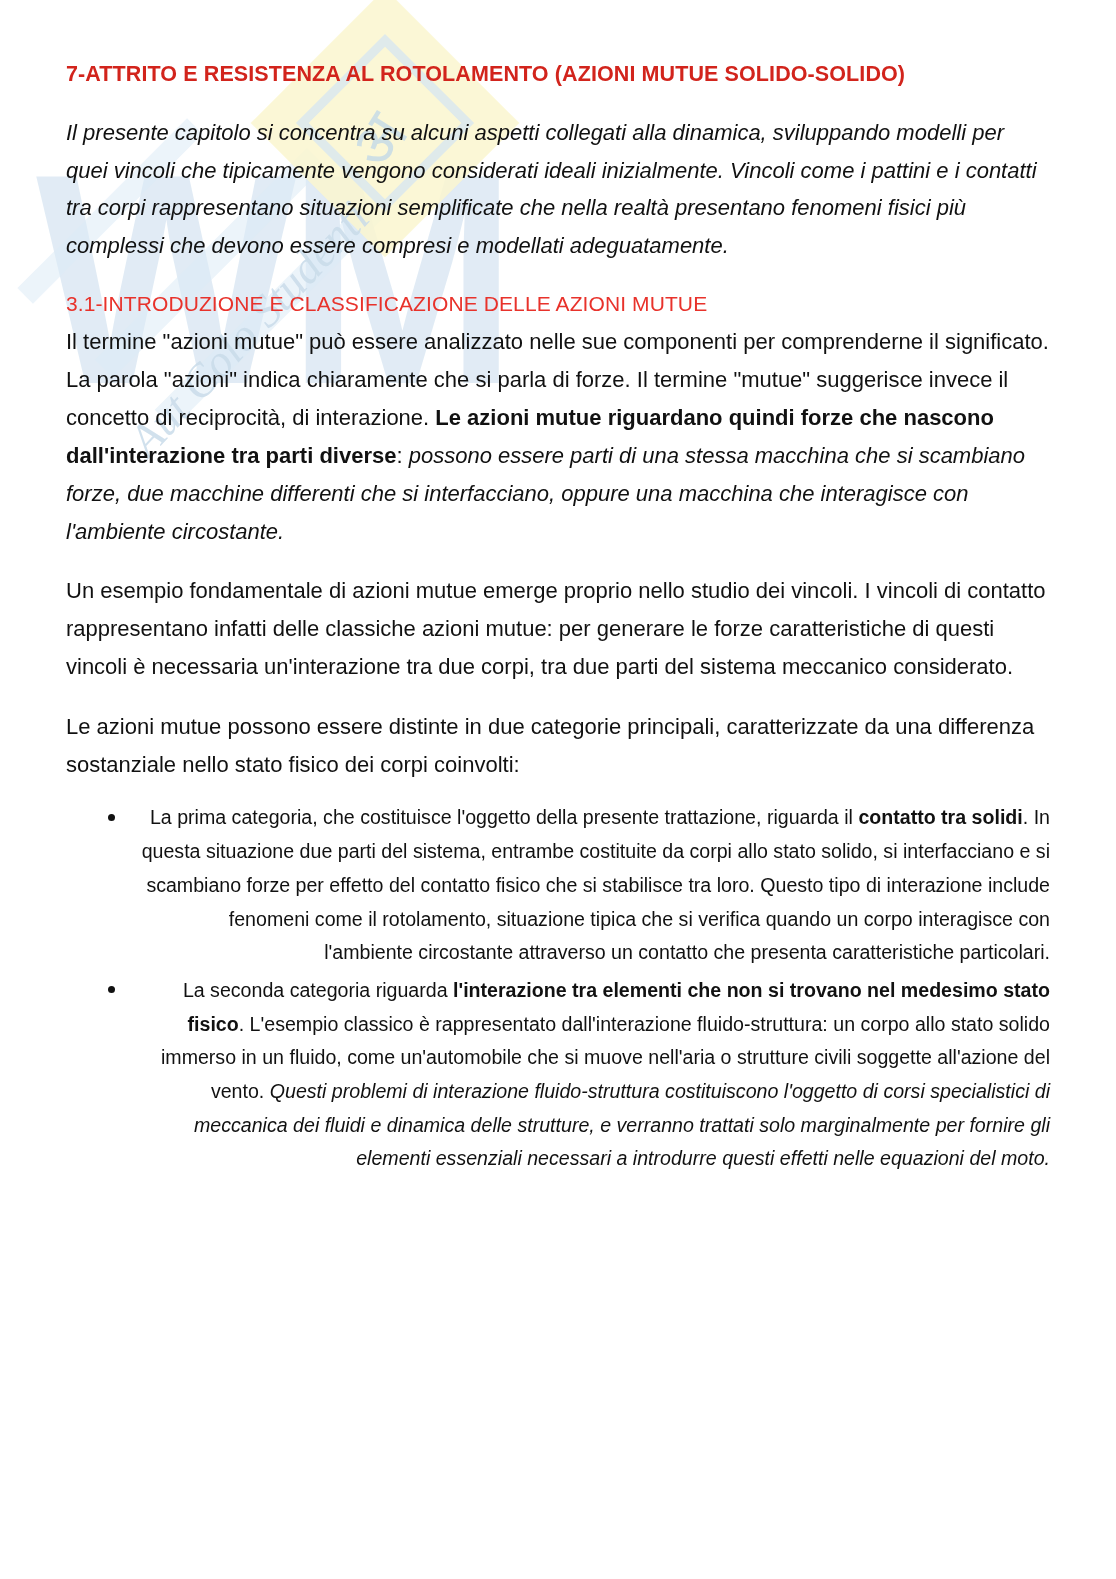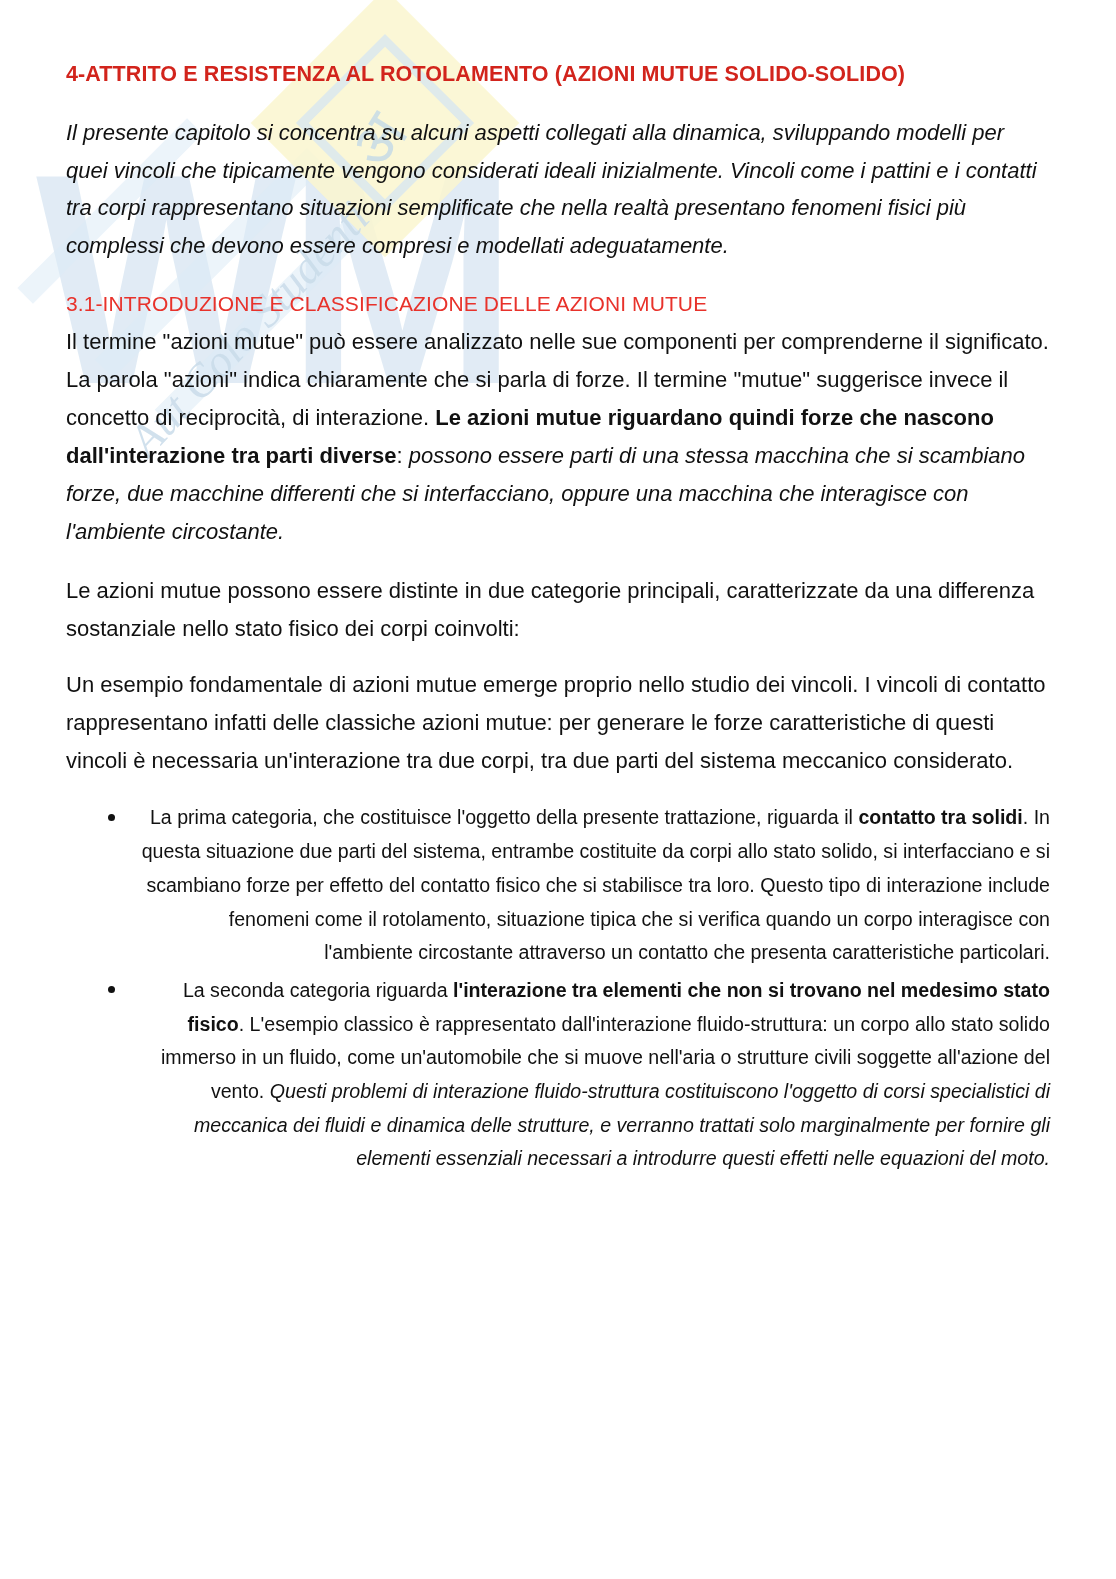--- a/index.html
+++ b/index.html
@@ -179,31 +179,31 @@
     <div class="wm-stripe s1"></div>
     <div class="wm-stripe s2"></div>
     <div class="wm-diamond"></div>
     <div class="wm-diamond-inner"></div>
     <div class="wm-badge-glyph">अ</div>
     <div class="wm-script">Aut Colo Studenti</div>
   </div>
 
   <div class="content">
 
-    <h1 class="doc-title">4-ATTRITO E RESISTENZA AL ROTOLAMENTO (AZIONI MUTUE SOLIDO-SOLIDO)</h1>
+    <h1 class="doc-title">7-ATTRITO E RESISTENZA AL ROTOLAMENTO (AZIONI MUTUE SOLIDO-SOLIDO)</h1>
 
     <p class="body it">Il presente capitolo si concentra su alcuni aspetti collegati alla dinamica, sviluppando modelli per quei vincoli che tipicamente vengono considerati ideali inizialmente. Vincoli come i pattini e i contatti tra corpi rappresentano situazioni semplificate che nella realtà presentano fenomeni fisici più complessi che devono essere compresi e modellati adeguatamente.</p>
 
     <h2 class="section-title">3.1-INTRODUZIONE E CLASSIFICAZIONE DELLE AZIONI MUTUE</h2>
 
     <p class="body"><span>Il termine "azioni mutue" può essere analizzato nelle sue componenti per comprenderne il significato. La parola "azioni" indica chiaramente che si parla di forze. Il termine "mutue" suggerisce invece il concetto di reciprocità, di interazione. </span><span class="bd">Le azioni mutue riguardano quindi forze che nascono dall'interazione tra parti diverse</span><span>: </span><span class="it">possono essere parti di una stessa macchina che si scambiano forze, due macchine differenti che si interfacciano, oppure una macchina che interagisce con l'ambiente circostante.</span></p>
 
+    <p class="body">Un esempio fondamentale di azioni mutue emerge proprio nello studio dei vincoli. I vincoli di contatto rappresentano infatti delle classiche azioni mutue: per generare le forze caratteristiche di questi vincoli è necessaria un'interazione tra due corpi, tra due parti del sistema meccanico considerato.</p>
+
     <p class="body tight">Le azioni mutue possono essere distinte in due categorie principali, caratterizzate da una differenza sostanziale nello stato fisico dei corpi coinvolti:</p>
-
-    <p class="body">Un esempio fondamentale di azioni mutue emerge proprio nello studio dei vincoli. I vincoli di contatto rappresentano infatti delle classiche azioni mutue: per generare le forze caratteristiche di questi vincoli è necessaria un'interazione tra due corpi, tra due parti del sistema meccanico considerato.</p>
 
     <ul class="bullets">
       <li>
         <span class="dot"></span><span>La prima categoria, che costituisce l'oggetto della presente trattazione, riguarda il </span><span class="bd">contatto tra solidi</span><span>. In questa situazione due parti del sistema, entrambe costituite da corpi allo stato solido, si interfacciano e si scambiano forze per effetto del contatto fisico che si stabilisce tra loro. Questo tipo di interazione include fenomeni come il rotolamento, situazione tipica che si verifica quando un corpo interagisce con l'ambiente circostante attraverso un contatto che presenta caratteristiche particolari.</span><span class="it"></span>
       </li>
       <li>
         <span class="dot"></span><span>La seconda categoria riguarda </span><span class="bd">l'interazione tra elementi che non si trovano nel medesimo stato fisico</span><span>. L'esempio classico è rappresentato dall'interazione fluido-struttura: un corpo allo stato solido immerso in un fluido, come un'automobile che si muove nell'aria o strutture civili soggette all'azione del vento. </span><span class="it">Questi problemi di interazione fluido-struttura costituiscono l'oggetto di corsi specialistici di meccanica dei fluidi e dinamica delle strutture, e verranno trattati solo marginalmente per fornire gli elementi essenziali necessari a introdurre questi effetti nelle equazioni del moto.</span>
       </li>
     </ul>
 

